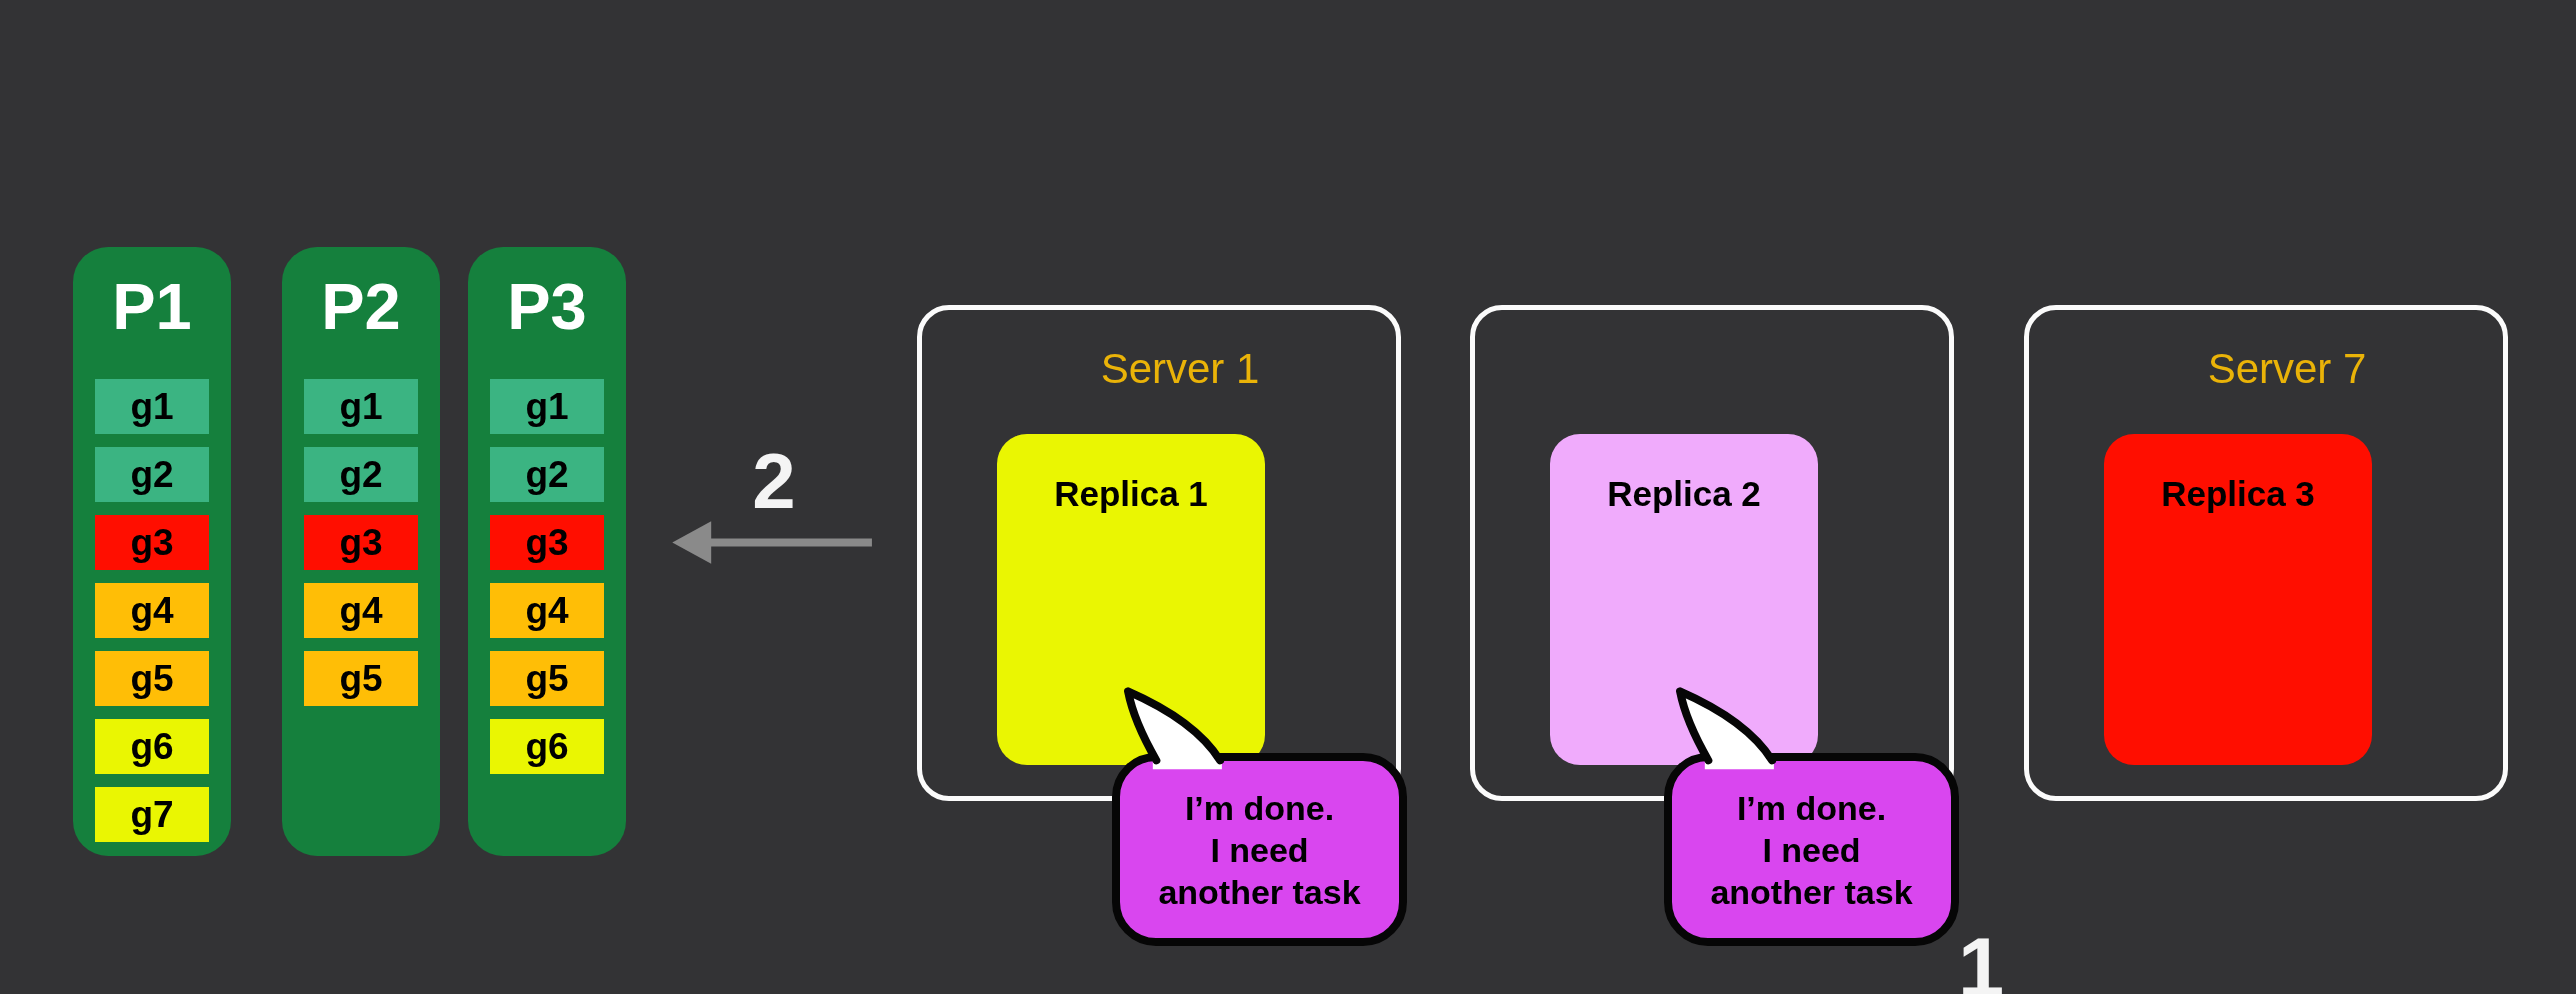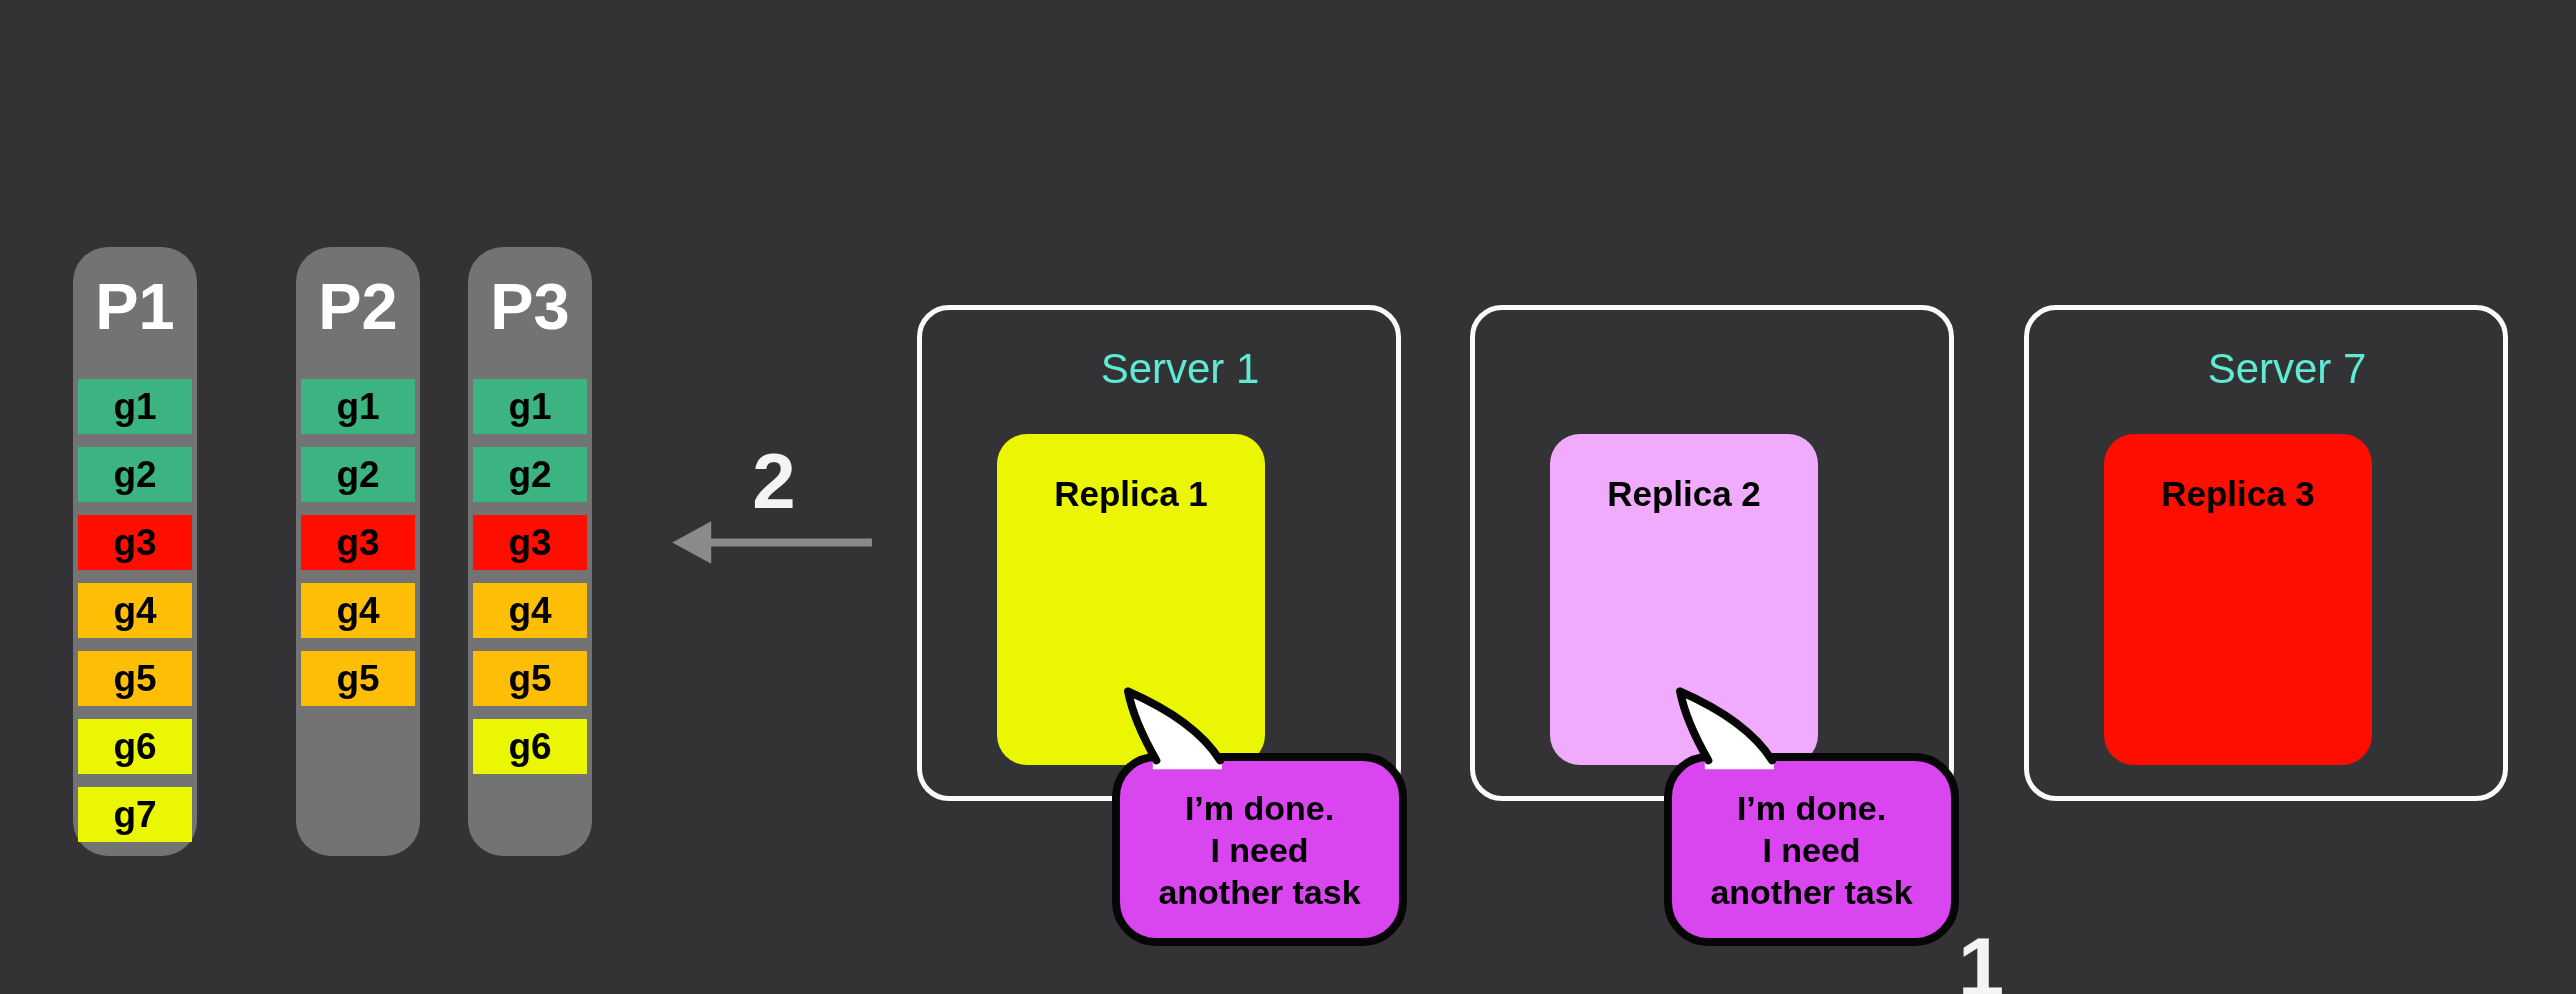--- a/index.html
+++ b/index.html
@@ -3,41 +3,41 @@
 <meta charset="utf-8">
 <style>
   html,body{margin:0;padding:0;background:#333335;}
   #canvas{
     position:relative;width:2576px;height:994px;overflow:hidden;
     background:#333335;
     font-family:"Liberation Sans","DejaVu Sans",sans-serif;
   }
   
   .partition{
-    position:absolute;top:247px;width:124px;height:609px;
-    background:#737373;border-radius:35px;
+    position:absolute;top:247px;width:158px;height:609px;
+    background:#15803d;border-radius:35px;
   }
   .partition-title{
     padding-top:26.5px;text-align:center;
     font-size:65px;font-weight:bold;color:#FFFFFF;line-height:65px;
   }
   .chip-stack{position:absolute;top:132px;left:0;right:0;}
   .chip{
     width:114px;height:55px;margin:0 auto 13px auto;
     text-align:center;line-height:55px;
     font-size:37px;font-weight:bold;color:#000000;
   }
   
   .server{
     position:absolute;top:305px;width:484px;height:496px;
     border:5.3px solid #FBFBFB;border-radius:32px;box-sizing:border-box;
   }
   .server-title{
     margin-top:37px;text-align:center;
-    font-size:42px;font-weight:500;color:#5eead4;line-height:44px;padding-left:42px;
+    font-size:42px;font-weight:500;color:#eab308;line-height:44px;padding-left:42px;
   }
   .replica{
     position:absolute;left:75px;top:124px;width:268px;height:331px;
     border-radius:30px;
   }
   .replica-label{
     padding-top:41px;text-align:center;
     font-size:35px;font-weight:bold;color:#000000;line-height:37px;
   }
   
@@ -71,21 +71,21 @@
       <div class="chip" style="background-color: rgb(59, 180, 130);">g1</div>
       <div class="chip" style="background-color: rgb(59, 180, 130);">g2</div>
       <div class="chip" style="background-color: rgb(255, 14, 0);">g3</div>
       <div class="chip" style="background-color: rgb(255, 190, 6);">g4</div>
       <div class="chip" style="background-color: rgb(255, 190, 6);">g5</div>
       <div class="chip" style="background-color: rgb(234, 246, 2);">g6</div>
       <div class="chip" style="background-color: rgb(234, 246, 2);">g7</div>
     </div>
   </div>
 
-  <div class="partition" style="left:296px">
+  <div class="partition" style="left:282px">
     <div class="partition-title">P2</div>
     <div class="chip-stack">
       <div class="chip" style="background-color: rgb(59, 180, 130);">g1</div>
       <div class="chip" style="background-color: rgb(59, 180, 130);">g2</div>
       <div class="chip" style="background-color: rgb(255, 14, 0);">g3</div>
       <div class="chip" style="background-color: rgb(255, 190, 6);">g4</div>
       <div class="chip" style="background-color: rgb(255, 190, 6);">g5</div>
     </div>
   </div>
 

